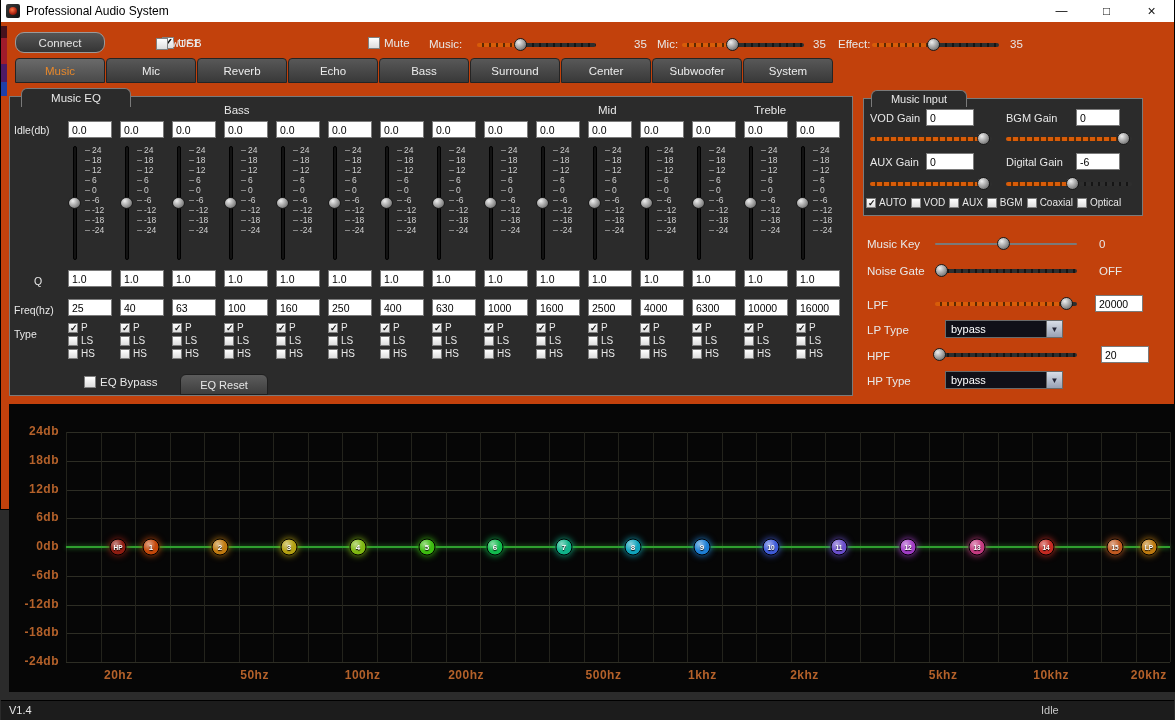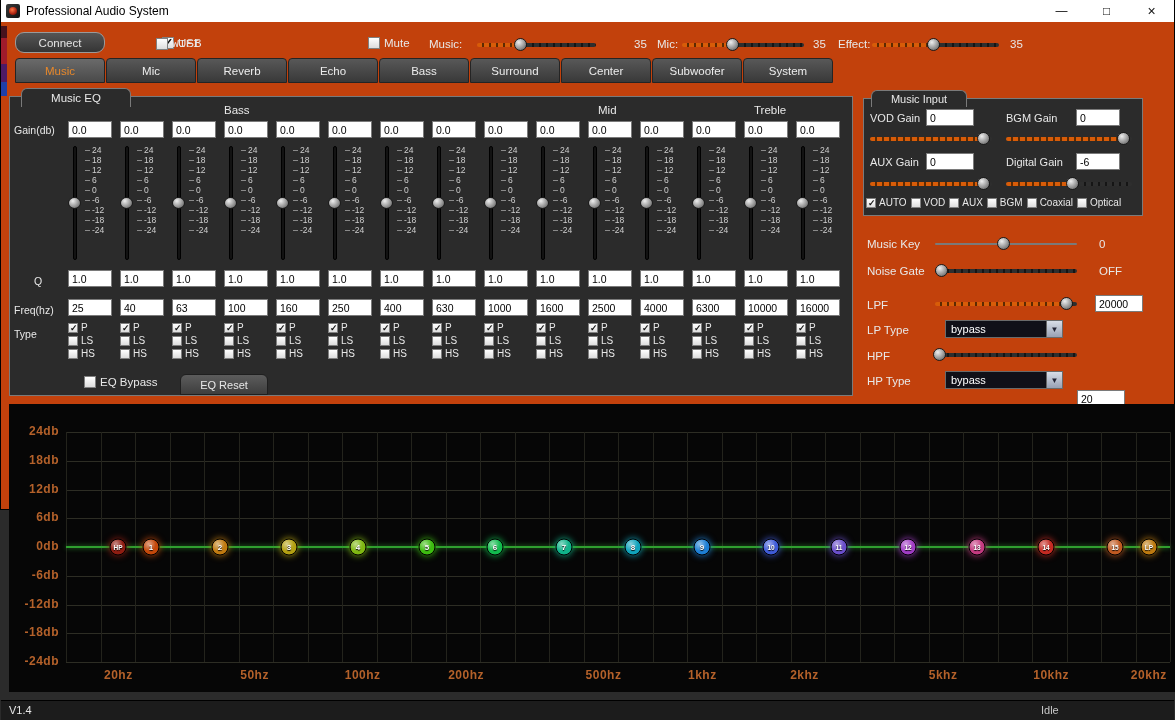--- a/index.html
+++ b/index.html
@@ -164,21 +164,21 @@
       <div class="tab">Subwoofer</div>
       <div class="tab">System</div>
     </div>
 
   <div class="paneltab eq-tab">Music EQ</div>
   <div class="panel eq-panel">
     <span class="hdr" style="left:214px;">Bass</span>
     <span class="hdr" style="left:588px;">Mid</span>
     <span class="hdr" style="left:744px;">Treble</span>
 
-    <span class="lbl" style="left:4px;top:27px;font-size:10.5px;">Gain(db)</span>
+    <span class="lbl" style="left:4px;top:27px;font-size:10.5px;">Idle(db)</span>
     <span class="lbl" style="left:24px;top:178px;font-size:10.5px;">Q</span>
     <span class="lbl" style="left:4px;top:207px;font-size:10.5px;">Freq(hz)</span>
     <span class="lbl" style="left:4px;top:231px;font-size:10.5px;">Type</span>
 
     <div class="strips">
         <div class="strip">
           <input class="tin" value="0.0" style="">
           <div class="vslider">
             <span class="vtrack"></span>
             <span class="vknob"></span>
@@ -1189,21 +1189,21 @@
   <div class="combo" style="left:944px;top:320px;">
     <span class="cmtext">bypass</span>
     <span class="cmbtn">▼</span>
   </div>
 
   <span class="lbl" style="left:866px;top:350px;">HPF</span>
   <div class="hslider" style="left:934px;top:348px;width:142px;">
       <span class="trk off" style="left: 0px; width: 100%;"></span>
       <span class="knob" style="left: calc(3% - 6px);"></span>
     </div>
-  <input class="tin abs" style="left: 1076px; top: 346px; width: 48px; position: absolute; margin-top: 44px;" value="20">
+  <input class="tin abs" style="left: 1100px; top: 346px; width: 48px; position: absolute;" value="20">
 
   <span class="lbl" style="left:866px;top:375px;">HP Type</span>
   <div class="combo" style="left:944px;top:371px;">
     <span class="cmtext">bypass</span>
     <span class="cmbtn">▼</span>
   </div>
 
   <div class="graph">
       <div class="ylab" style="top: 20px;">24db</div>
       <div class="hgrid" style="top: 28px;"></div>

